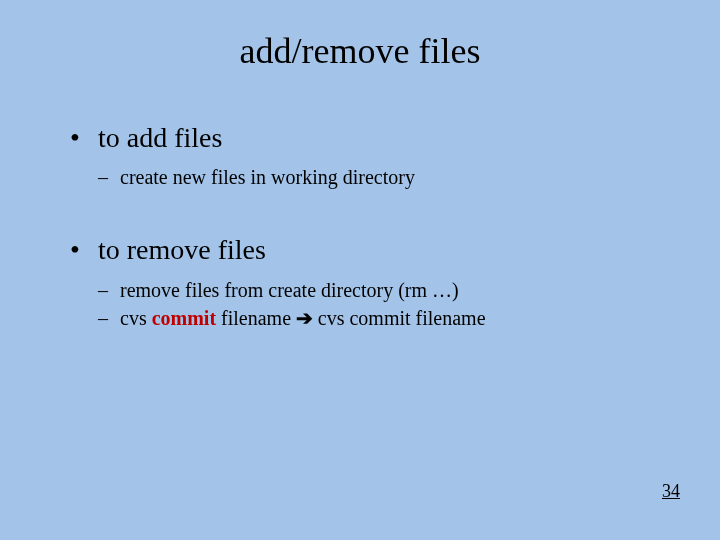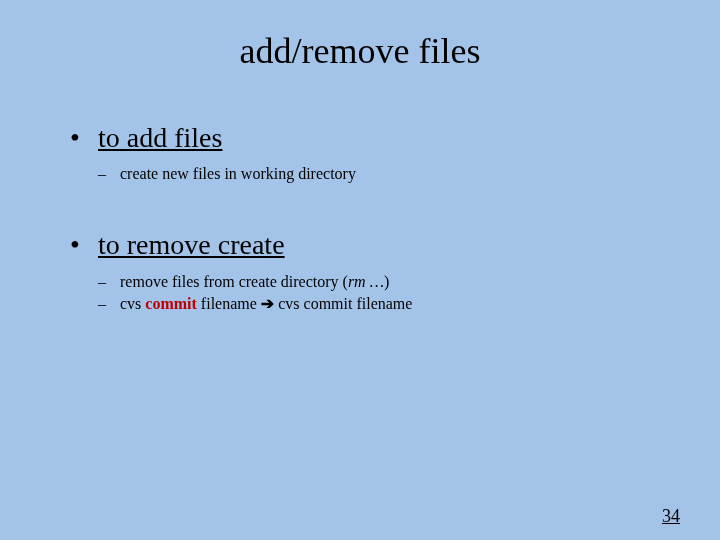--- a/index.html
+++ b/index.html
@@ -31,31 +31,30 @@
     top: 120px;
     left: 70px;
     right: 40px;
     font-size: 28px;
     line-height: 1.3;
   }
   .l1 {
     position: relative;
     padding-left: 28px;
     margin-bottom: 8px;
-    text-decoration: underline;
   }
   .l1::before {
     content: "•";
     position: absolute;
     left: 0;
     top: 0;
   }
   .l2-group {
     margin-left: 28px;
-    font-size: 16px;
+    font-size: 20px;
     margin-bottom: 42px;
   }
   .l2 {
     position: relative;
     padding-left: 22px;
     margin-bottom: 2px;
   }
   .l2::before {
     content: "–";
     position: absolute;
@@ -64,45 +63,44 @@
   }
   .red-bold {
     color: #c00000;
     font-weight: bold;
   }
   .arrow {
     font-family: Arial, sans-serif;
     font-weight: bold;
   }
   .italic {
-    font-style: italic;
   }
   .pagenum {
     position: absolute;
     right: 40px;
-    bottom: 13px;
+    bottom: 38px;
     font-size: 18px;
     text-decoration: underline;
   }
 </style>
 </head>
 <body>
 
 <div class="slide">
 
   <div class="title">add/remove files</div>
 
   <div class="body">
 
     <div class="l1">to add files</div>
     <div class="l2-group">
       <div class="l2">create new files in working directory</div>
     </div>
 
-    <div class="l1">to remove create</div>
+    <div class="l1">to remove files</div>
     <div class="l2-group">
       <div class="l2">
         <span>remove files from create directory (</span><span class="italic">rm …</span><span>)</span>
       </div>
       <div class="l2">
         <span>cvs </span><span class="red-bold">commit</span><span> filename </span><span class="arrow">➔</span><span>  cvs commit  filename</span>
       </div>
     </div>
 
   </div>

